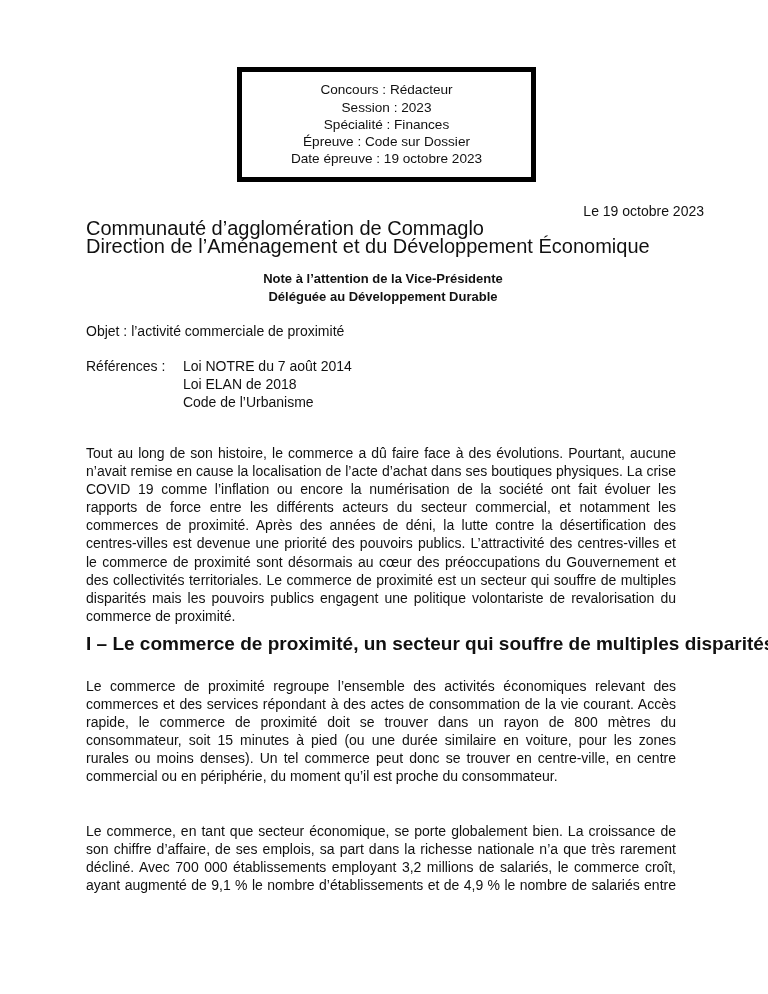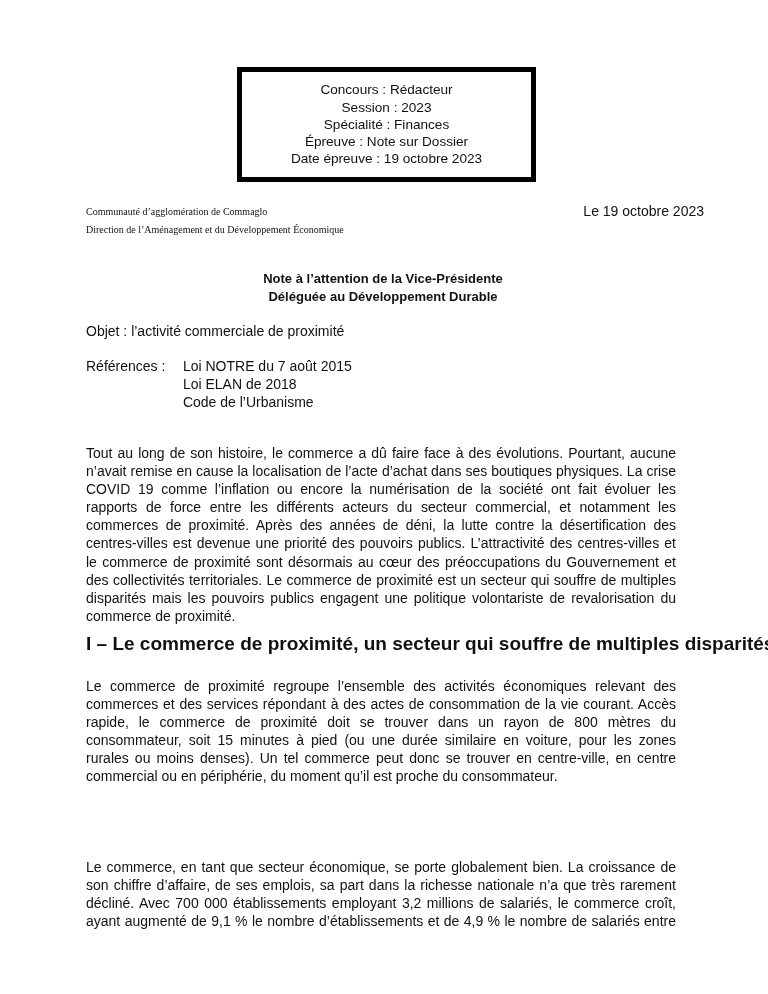--- a/index.html
+++ b/index.html
@@ -9,70 +9,70 @@
     color: #111111; font-size: 14.2px;
   }
   .page { position: absolute; left: 0; top: 0; width: 768px; height: 874px; padding-left: 30px; }
   .header-box {
     position: absolute; left: 237px; top: 67px; width: 289px; height: 105px;
     border: 5px solid #000000; text-align: center;
     display: flex; flex-direction: column; justify-content: center;
     line-height: 17.2px; font-size: 13.6px;
   }
   .date-line { position: absolute; right: 94px; top: 203px; font-size: 14px; }
-  .org { position: absolute; left: 86px; top: 203px; line-height: 18px; font-size: 10px; font-family: Liberation Serif, serif; }
+  .org { position: absolute; left: 86px; top: 219px; line-height: 18px; font-size: 20px; }
   .recipient { position: absolute; left: 0; width: 768px; top: 270px; text-align: center; line-height: 18px; font-size: 13px; font-weight: bold; }
   .recipient div { margin-left: -2px; }
   .objet { position: absolute; left: 86px; top: 323px; font-size: 14px; }
   .refs { position: absolute; left: 86px; top: 357px; font-size: 14px; line-height: 18px; }
   .refs .label { display: inline-block; width: 93px; vertical-align: top; }
   .refs .items { display: inline-block; vertical-align: top; }
   .para {
     position: absolute; left: 86px; width: 590px; text-align: justify;
     line-height: 18.1px; font-size: 14px;
     text-align-last: left;
   }
   .p1 { top: 444px; }
   .h1 { position: absolute; left: 86px; top: 633px; font-weight: bold; font-size: 19px; }
   .h2 { position: absolute; left: 86px; top: 669px; font-weight: bold; font-size: 14px; }
   .p2 { top: 677px; }
   .p3 { top: 822px; }
-  .p3.unfinished { text-align-last: justify; margin-top: 36px; }
+  .p3.unfinished { text-align-last: justify; }
 </style>
 </head>
 <body>
 
 <div class="page">
 
   <div class="header-box">
     <div>Concours : Rédacteur</div>
     <div>Session : 2023</div>
     <div>Spécialité : Finances</div>
-    <div>Épreuve : Note sur Dossier</div>
+    <div>Épreuve : Code sur Dossier</div>
     <div>Date épreuve : 19 octobre 2023</div>
   </div>
 
   <div class="date-line">Le 19 octobre 2023</div>
 
   <div class="org">
     <div>Communauté d’agglomération de Commaglo</div>
     <div>Direction de l’Aménagement et du Développement Économique</div>
   </div>
 
   <div class="recipient">
     <div>Note à l’attention de la Vice-Présidente</div>
     <div>Déléguée au Développement Durable</div>
   </div>
 
   <div class="objet">Objet : l’activité commerciale de proximité</div>
 
   <div class="refs">
     <span class="label">Références :</span>
     <span class="items">
-      <div>Loi NOTRE du 7 août 2015</div>
+      <div>Loi NOTRE du 7 août 2014</div>
       <div>Loi ELAN de 2018</div>
       <div>Code de l’Urbanisme</div>
     </span>
   </div>
 
   <div class="para p1">Tout au long de son histoire, le commerce a dû faire face à des évolutions. Pourtant, aucune n’avait remise en cause la localisation de l’acte d’achat dans ses boutiques physiques. La crise COVID 19 comme l’inflation ou encore la numérisation de la société ont fait évoluer les rapports de force entre les différents acteurs du secteur commercial, et notamment les commerces de proximité. Après des années de déni, la lutte contre la désertification des centres-villes est devenue une priorité des pouvoirs publics. L’attractivité des centres-villes et le commerce de proximité sont désormais au cœur des préoccupations du Gouvernement et des collectivités territoriales. Le commerce de proximité est un secteur qui souffre de multiples disparités mais les pouvoirs publics engagent une politique volontariste de revalorisation du commerce de proximité.</div>
 
   <div class="h1">I – Le commerce de proximité, un secteur qui souffre de multiples disparités</div>
 
   <div class="para p2">Le commerce de proximité regroupe l’ensemble des activités économiques relevant des commerces et des services répondant à des actes de consommation de la vie courant. Accès rapide, le commerce de proximité doit se trouver dans un rayon de 800 mètres du consommateur, soit 15 minutes à pied (ou une durée similaire en voiture, pour les zones rurales ou moins denses). Un tel commerce peut donc se trouver en centre-ville, en centre commercial ou en périphérie, du moment qu’il est proche du consommateur.</div>

